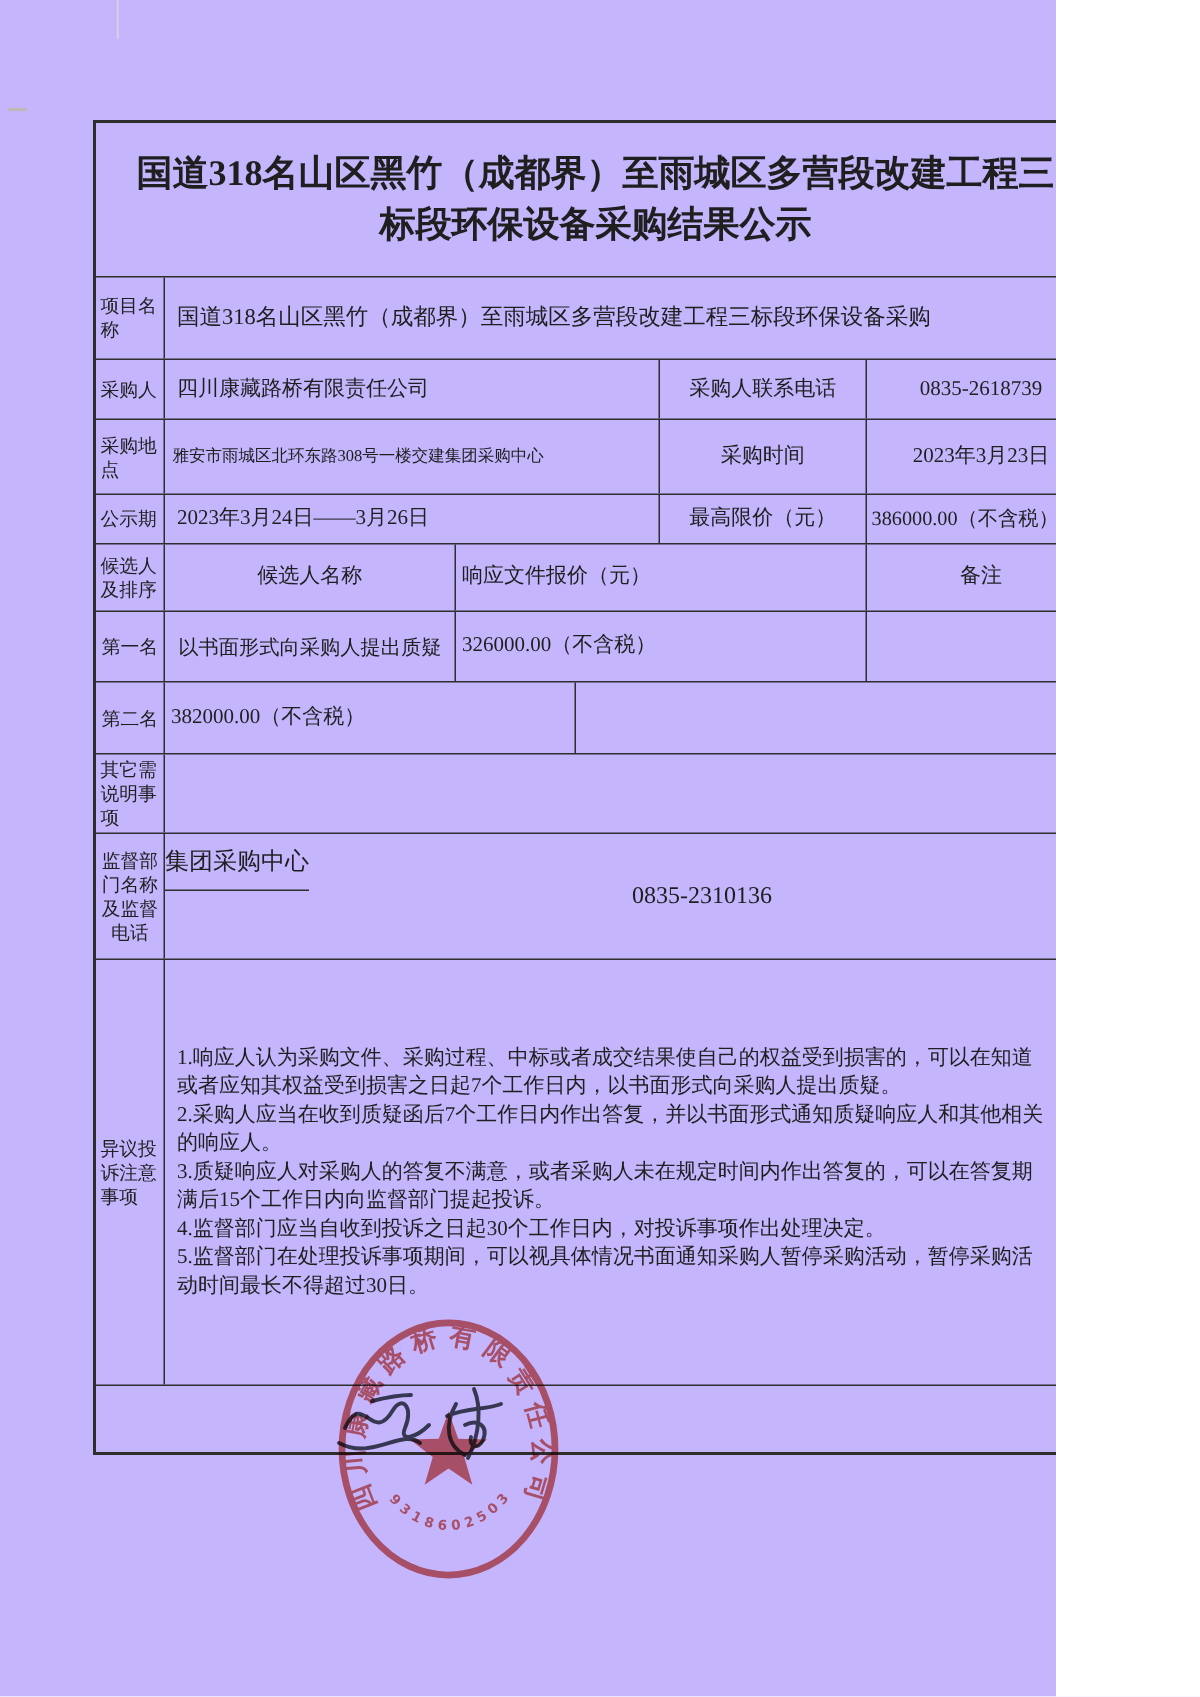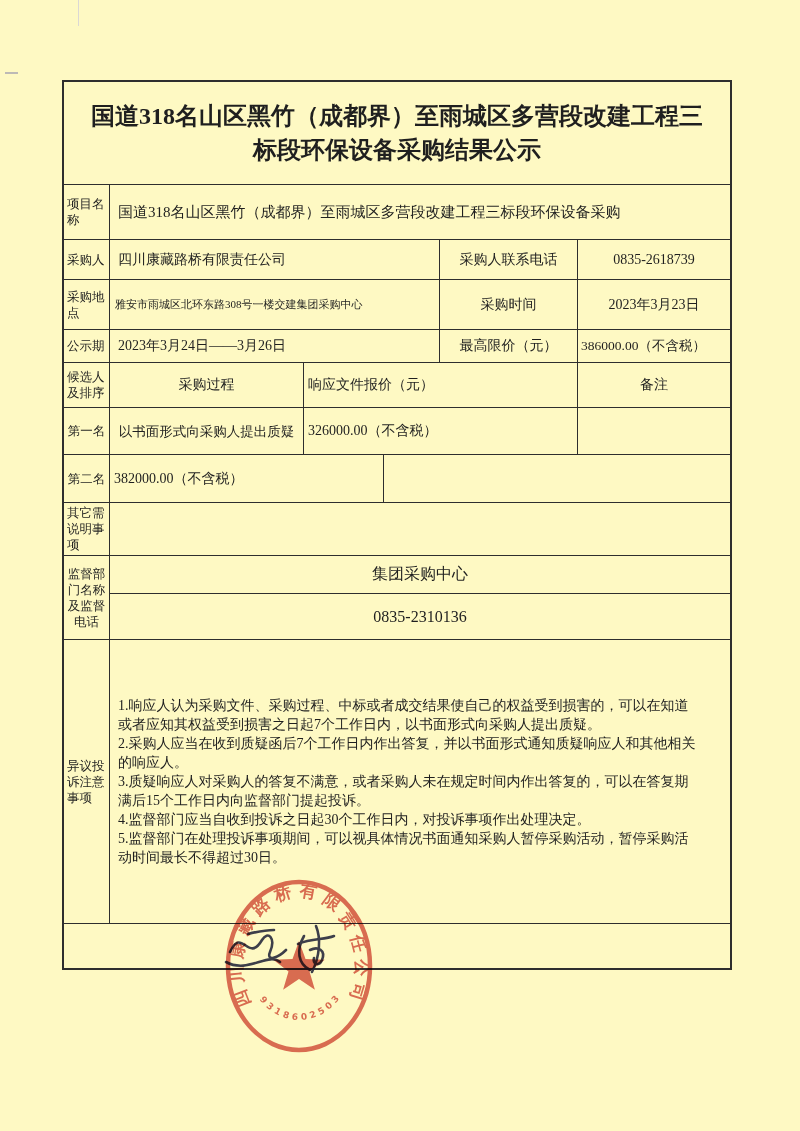--- a/index.html
+++ b/index.html
@@ -1,20 +1,20 @@
 <!DOCTYPE html>
 <html><head>
 <meta charset="utf-8">
 <style>
   * { box-sizing: border-box; margin: 0; padding: 0; }
   html,body { background:#ffffff; }
   .page {
     position: relative;
-    width: 800px; height: 1131px;
-    background: #fef9c3;
+    width: 704px; height: 1131px;
+    background: #c4b5fd;
     overflow: hidden;
     font-family: "Liberation Serif", "DejaVu Serif", serif;
     color: #1f1f1f;
   }
   .artifact-v { position:absolute; left:78px; top:0; width:1px; height:26px; background:#dbd8d4; }
   .artifact-dash { position:absolute; left:5px; top:72px; width:13px; height:2px; background:#bdbab6; }
 
   .doc-table {
     position:absolute; left:62px; top:80px;
     width:670px; height:890px;
@@ -41,21 +41,21 @@
     width:666px; justify-content:center; text-align:center;
     font-weight:bold; font-size:24px; line-height:34px;
     padding:0 21px; border-right:none;
   }
   .w620 { width:620px; }
   .w330 { width:330px; }
   .w138 { width:138px; }
   .w152 { width:152px; }
   .w194 { width:194px; }
   .w274 { width:274px; }
-  .stack { width:620px; display:flex; flex-direction:column; }
+  .stack { width:620px; display:flex; flex-direction:row; }
   .sub { display:flex; align-items:center; justify-content:center; }
   .sub-top { height:38px; border-bottom:1.5px solid #2e2e2e; }
   .sub-bot { flex:1; }
   .name-cell { font-size:13.5px; line-height:17px; padding:0 1px; justify-content:center; text-align:center; word-break:break-all; }
   .obj-text { width:578px; margin-left:8px; font-size:14px; line-height:19px; }
   .sig-row-cell { width:666px; padding-left:8px; font-size:14.5px; border-right:none; }
   .stamp-svg { position:absolute; left:222px; top:876px; mix-blend-mode:multiply; opacity:.78; }
   .sig-svg { position:absolute; left:218px; top:912px; opacity:.88; }
 </style>
 </head>
@@ -93,21 +93,21 @@
 
     <div class="row" style="height:33px">
       <div class="cell lab">公示期</div>
       <div class="cell w330 pl">2023年3月24日——3月26日</div>
       <div class="cell w138 cen">最高限价（元）</div>
       <div class="cell w152 endc" style="padding-left:3px;font-size:13.5px">386000.00（不含税）</div>
     </div>
 
     <div class="row" style="height:45px">
       <div class="cell lab">候选人及排序</div>
-      <div class="cell w194 cen">采购过程</div>
+      <div class="cell w194 cen">候选人名称</div>
       <div class="cell w274 pl4">响应文件报价（元）</div>
       <div class="cell w152 endc cen">备注</div>
     </div>
 
     <div class="row" style="height:47px">
       <div class="cell lab cen">第一名</div>
       <div class="cell w194 name-cell">以书面形式向采购人提出质疑</div>
       <div class="cell w274 pl4">326000.00（不含税）</div>
       <div class="cell w152 endc cen"></div>
     </div>

